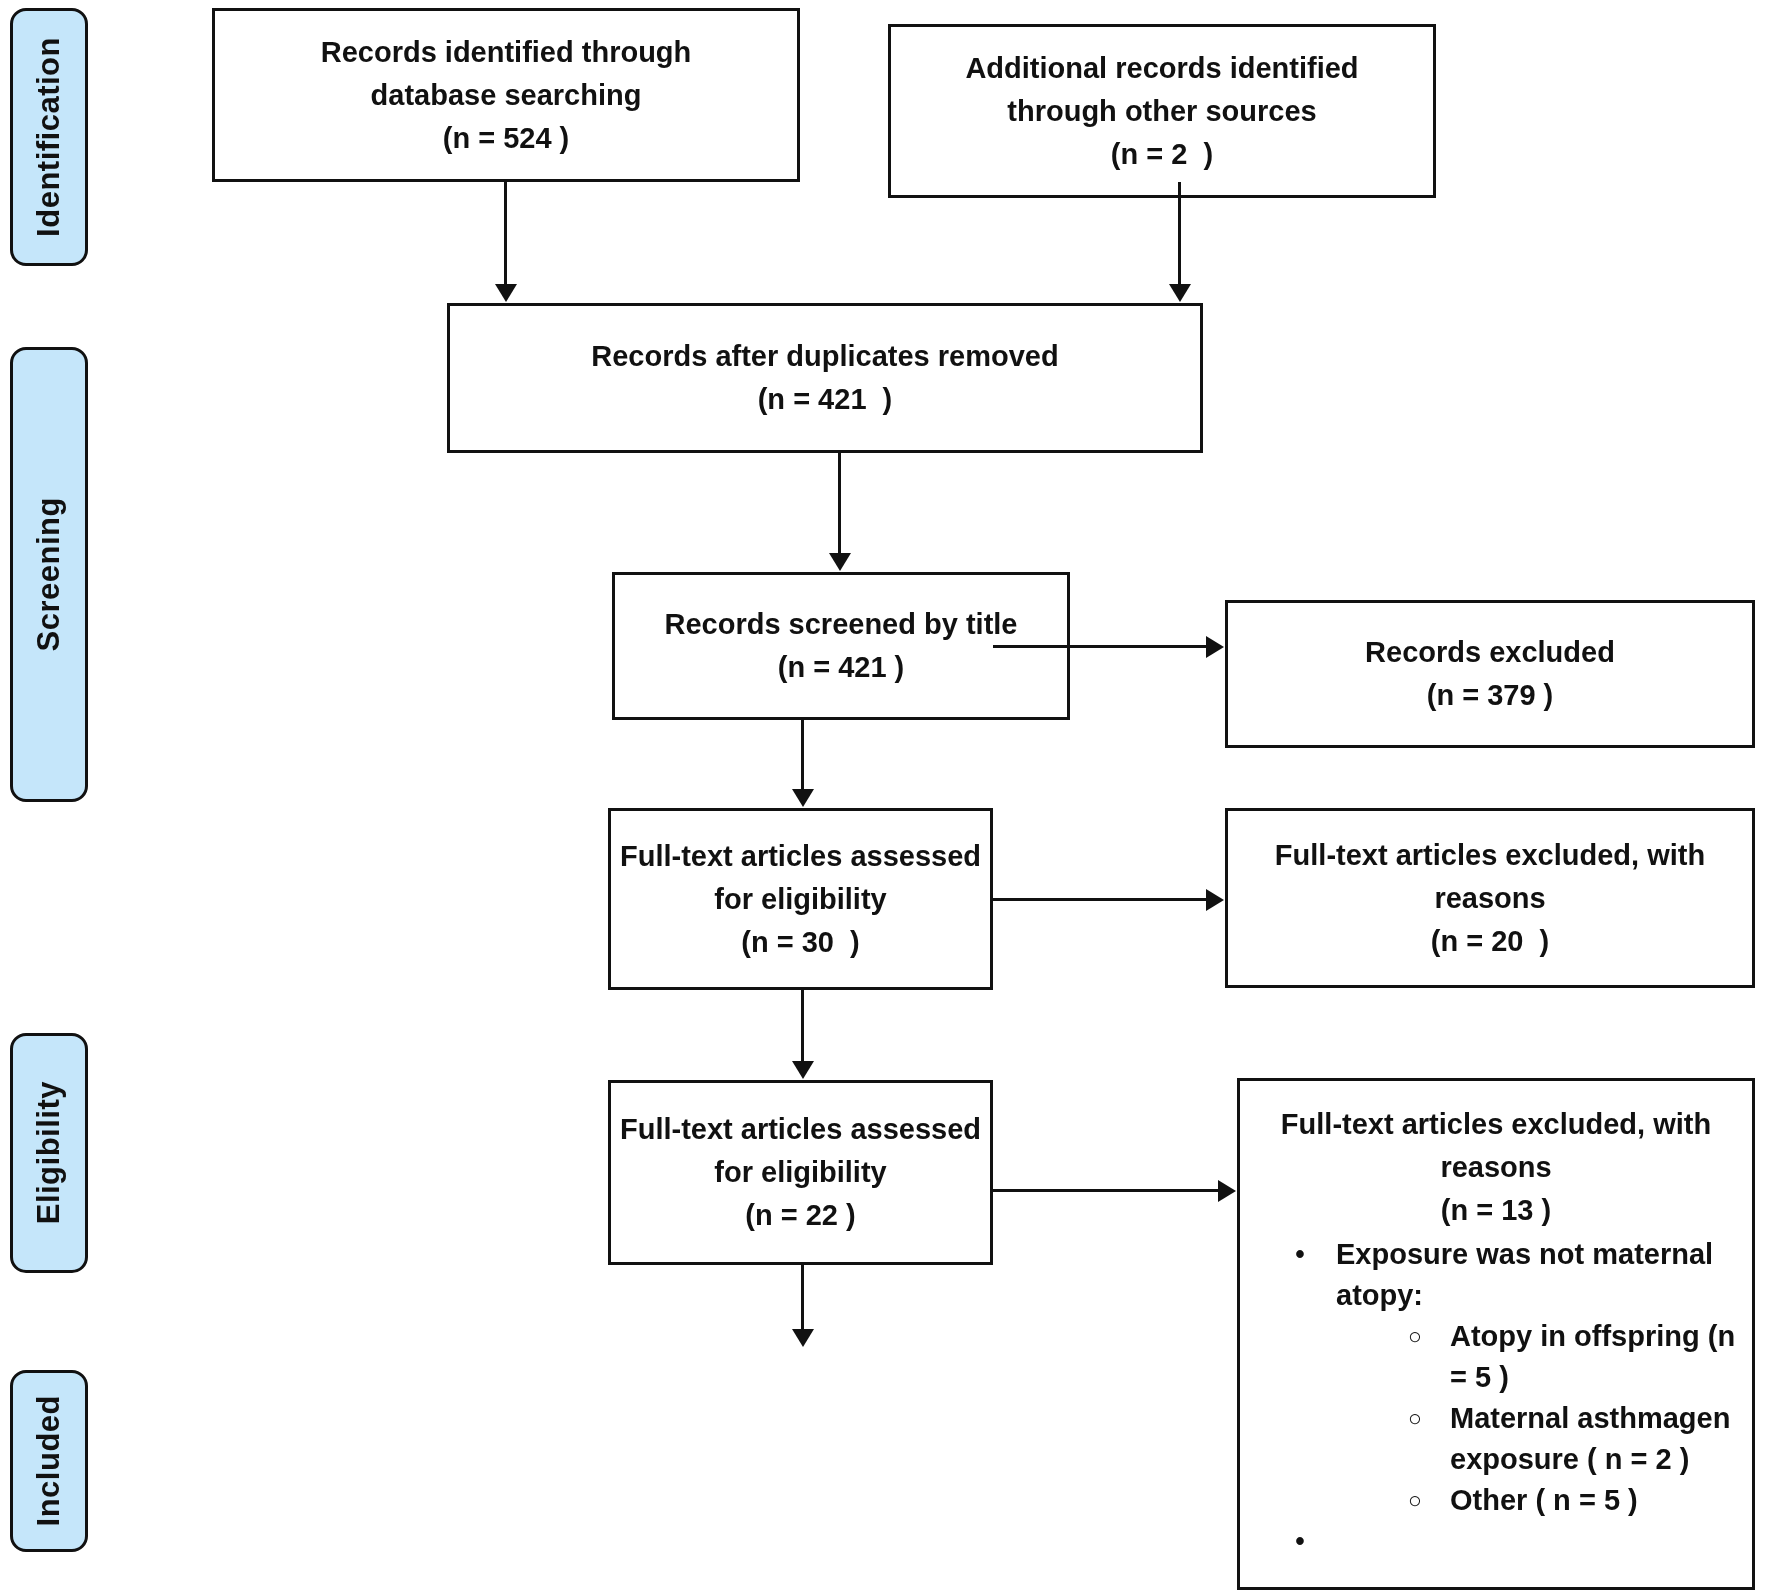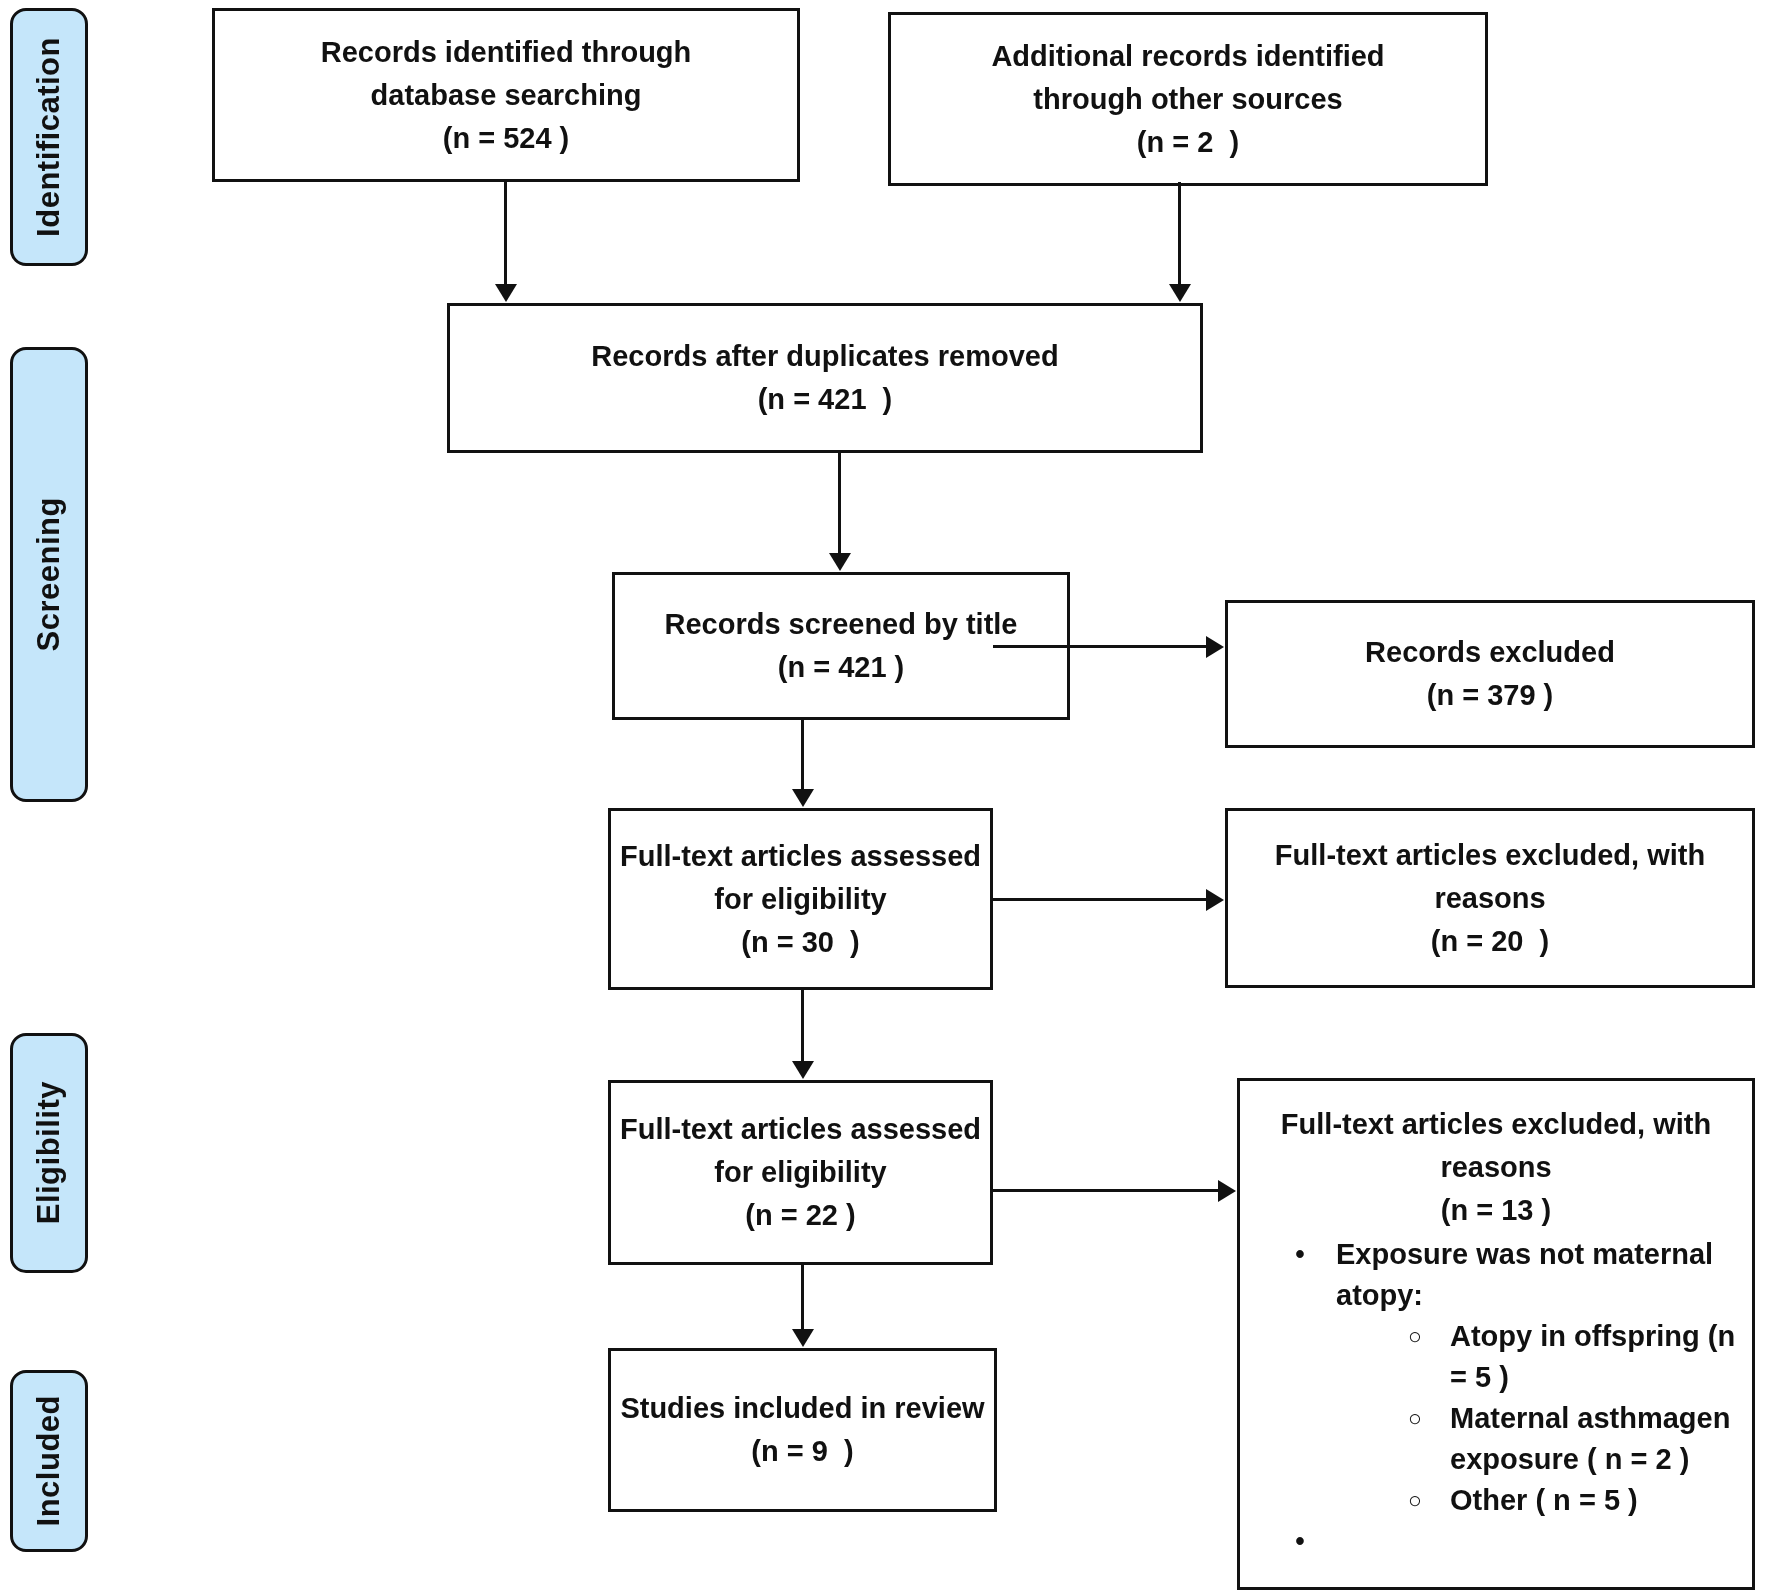--- a/index.html
+++ b/index.html
@@ -25,21 +25,21 @@
   .stage-included       { top:1370px; height:182px; }
 
   
   .node {
     position:absolute; background:#fff; border:3px solid #111; box-sizing:border-box;
     display:flex; flex-direction:column; align-items:center; justify-content:center;
     text-align:center; font-size:29px; font-weight:600; line-height:43px;
   }
   .node .line { white-space:pre-wrap; }
   .node-identified-db    { left:212px;  top:8px;    width:588px; height:174px; }
-  .node-identified-other { left:888px;  top:12px;    width:600px; height:174px; }
+  .node-identified-other { left:888px;  top:24px;    width:548px; height:174px; }
   .node-after-duplicates { left:447px;  top:303px;  width:756px; height:150px; }
   .node-screened         { left:612px;  top:572px;  width:458px; height:148px; }
   .node-records-excluded { left:1225px; top:600px;  width:530px; height:148px; }
   .node-fulltext-42      { left:608px;  top:808px;  width:385px; height:182px; }
   .node-fulltext-excl-20 { left:1225px; top:808px;  width:530px; height:180px; }
   .node-fulltext-22      { left:608px;  top:1080px; width:385px; height:185px; }
   .node-included-review  { left:608px;  top:1348px; width:389px; height:164px; }
   .node-fulltext-excl-13 {
     left:1237px; top:1078px; width:518px; height:512px;
     justify-content:flex-start; padding-top:22px;
@@ -159,24 +159,20 @@
       <div class="bullet l2">
         <span class="marker">○</span>
         <span class="btext">Other ( n = 5 )</span>
       </div>
       <div class="bullet l1">
         <span class="marker">•</span>
       </div>
     </div>
   </div>
 
-  <div class="node node-included-review">
-    <div class="line">Studies included in review</div>
-    <div class="line">(n = 9  )</div>
-  </div>
 
   <div class="arrow-v arrow-db-dedup"></div>
   <div class="arrow-v arrow-other-dedup"></div>
   <div class="arrow-v arrow-dedup-screened"></div>
   <div class="arrow-v arrow-screened-ft42"></div>
   <div class="arrow-v arrow-ft42-ft22"></div>
   <div class="arrow-v arrow-ft22-included"></div>
   <div class="arrow-h arrow-screened-excl"></div>
   <div class="arrow-h arrow-ft42-excl"></div>
   <div class="arrow-h arrow-ft22-excl"></div>

